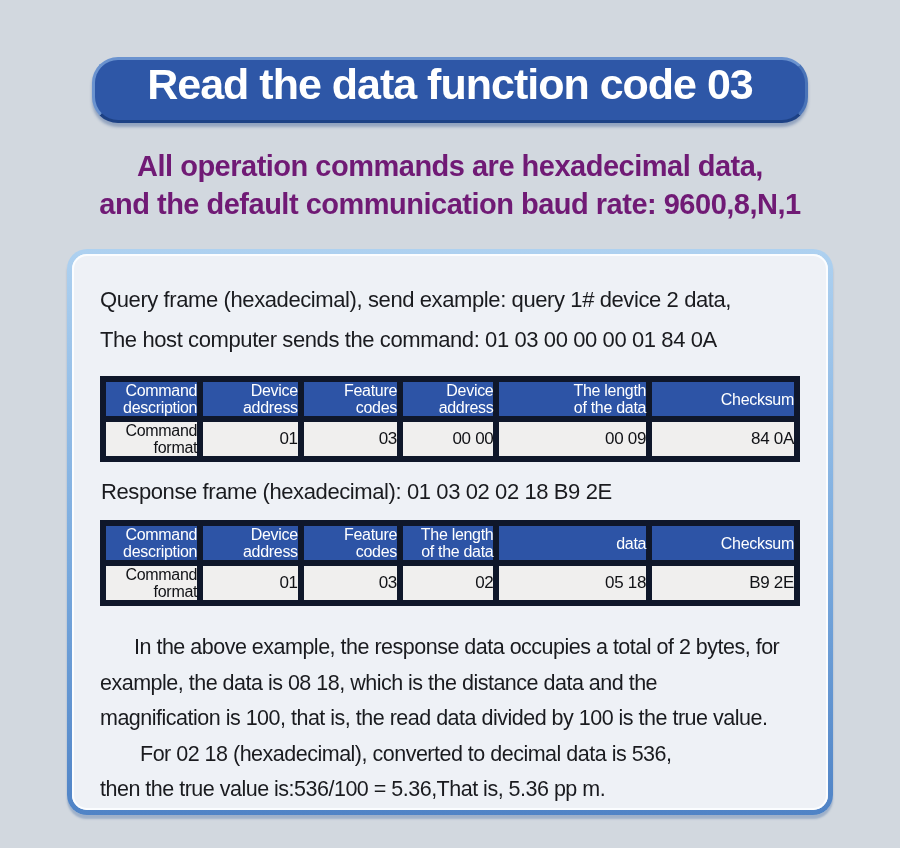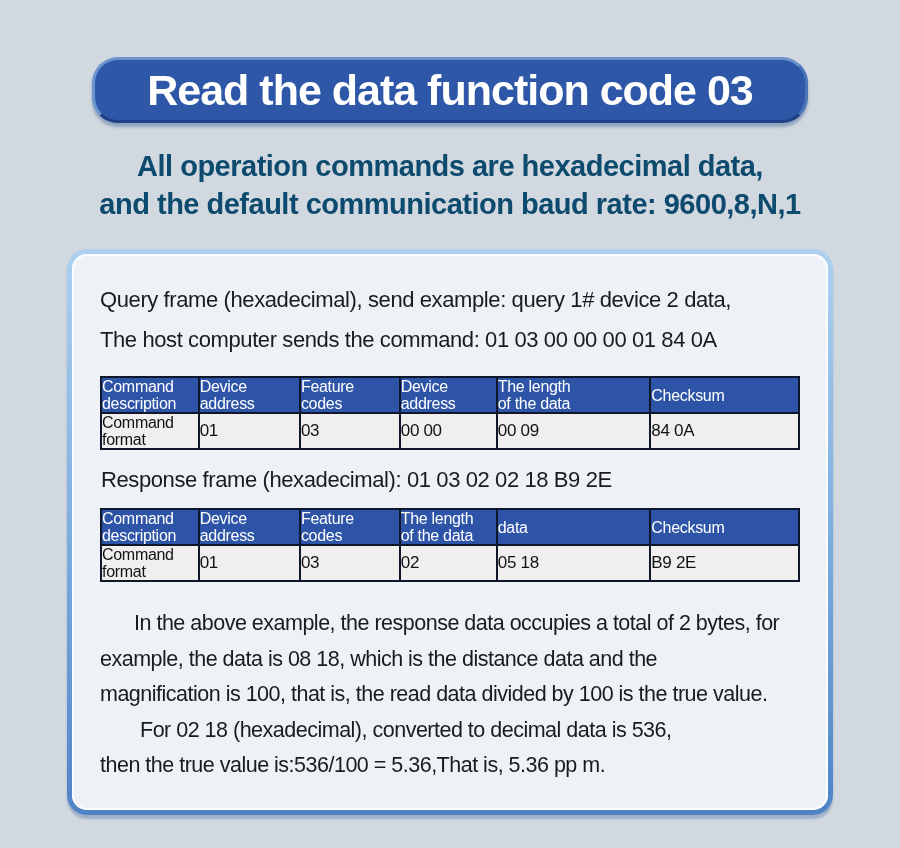--- a/index.html
+++ b/index.html
@@ -18,40 +18,39 @@
     width: 716px;
     height: 66px;
     margin: 57px auto 0 auto;
     background: #2e57a7;
     border: 3px solid #6b93cf;
     border-bottom-color: #1d4184;
     border-right-color: #4a74b8;
     border-radius: 26px;
     box-shadow: 0 4px 3px rgba(29, 65, 132, 0.35);
     display: flex;
-    align-items: center;
     justify-content: center;
   }
   .title-btn span {
     color: #ffffff;
     font-size: 43px;
     font-weight: bold;
     letter-spacing: -1px;
     white-space: nowrap;
   }
 
   
   .subtitle {
     margin-top: 24px;
     text-align: center;
     font-size: 29px;
     font-weight: bold;
     line-height: 38px;
     letter-spacing: -0.5px;
-    color: #0c4a6e;
+    color: #701a75;
   }
 
   
   .card-frame {
     width: 766px;
     margin: 26px auto 0 auto;
     padding: 5px;
     border-radius: 20px;
     background: linear-gradient(180deg, #aed1f0 0%, #79aade 55%, #4f83c6 100%);
     box-shadow: 0 4px 2px rgba(63, 103, 160, 0.35);
@@ -84,22 +83,22 @@
     table-layout: fixed;
     margin-top: 16px;
   }
   table.frame-table col.c1 { width: 14.0%; }
   table.frame-table col.c2 { width: 14.5%; }
   table.frame-table col.c3 { width: 14.3%; }
   table.frame-table col.c4 { width: 13.9%; }
   table.frame-table col.c5 { width: 22.0%; }
   table.frame-table col.c6 { width: 21.3%; }
   table.frame-table th, table.frame-table td {
-    border: 2px solid #0f172a;
-    text-align: left;
+    border: 6px solid #0f172a;
+    text-align: right;
     vertical-align: middle;
   }
   table.frame-table th {
     background: #2d54a6;
     color: #ffffff;
     font-weight: normal;
     font-size: 16px;
     line-height: 17px;
     height: 36px;
     white-space: pre-line;

